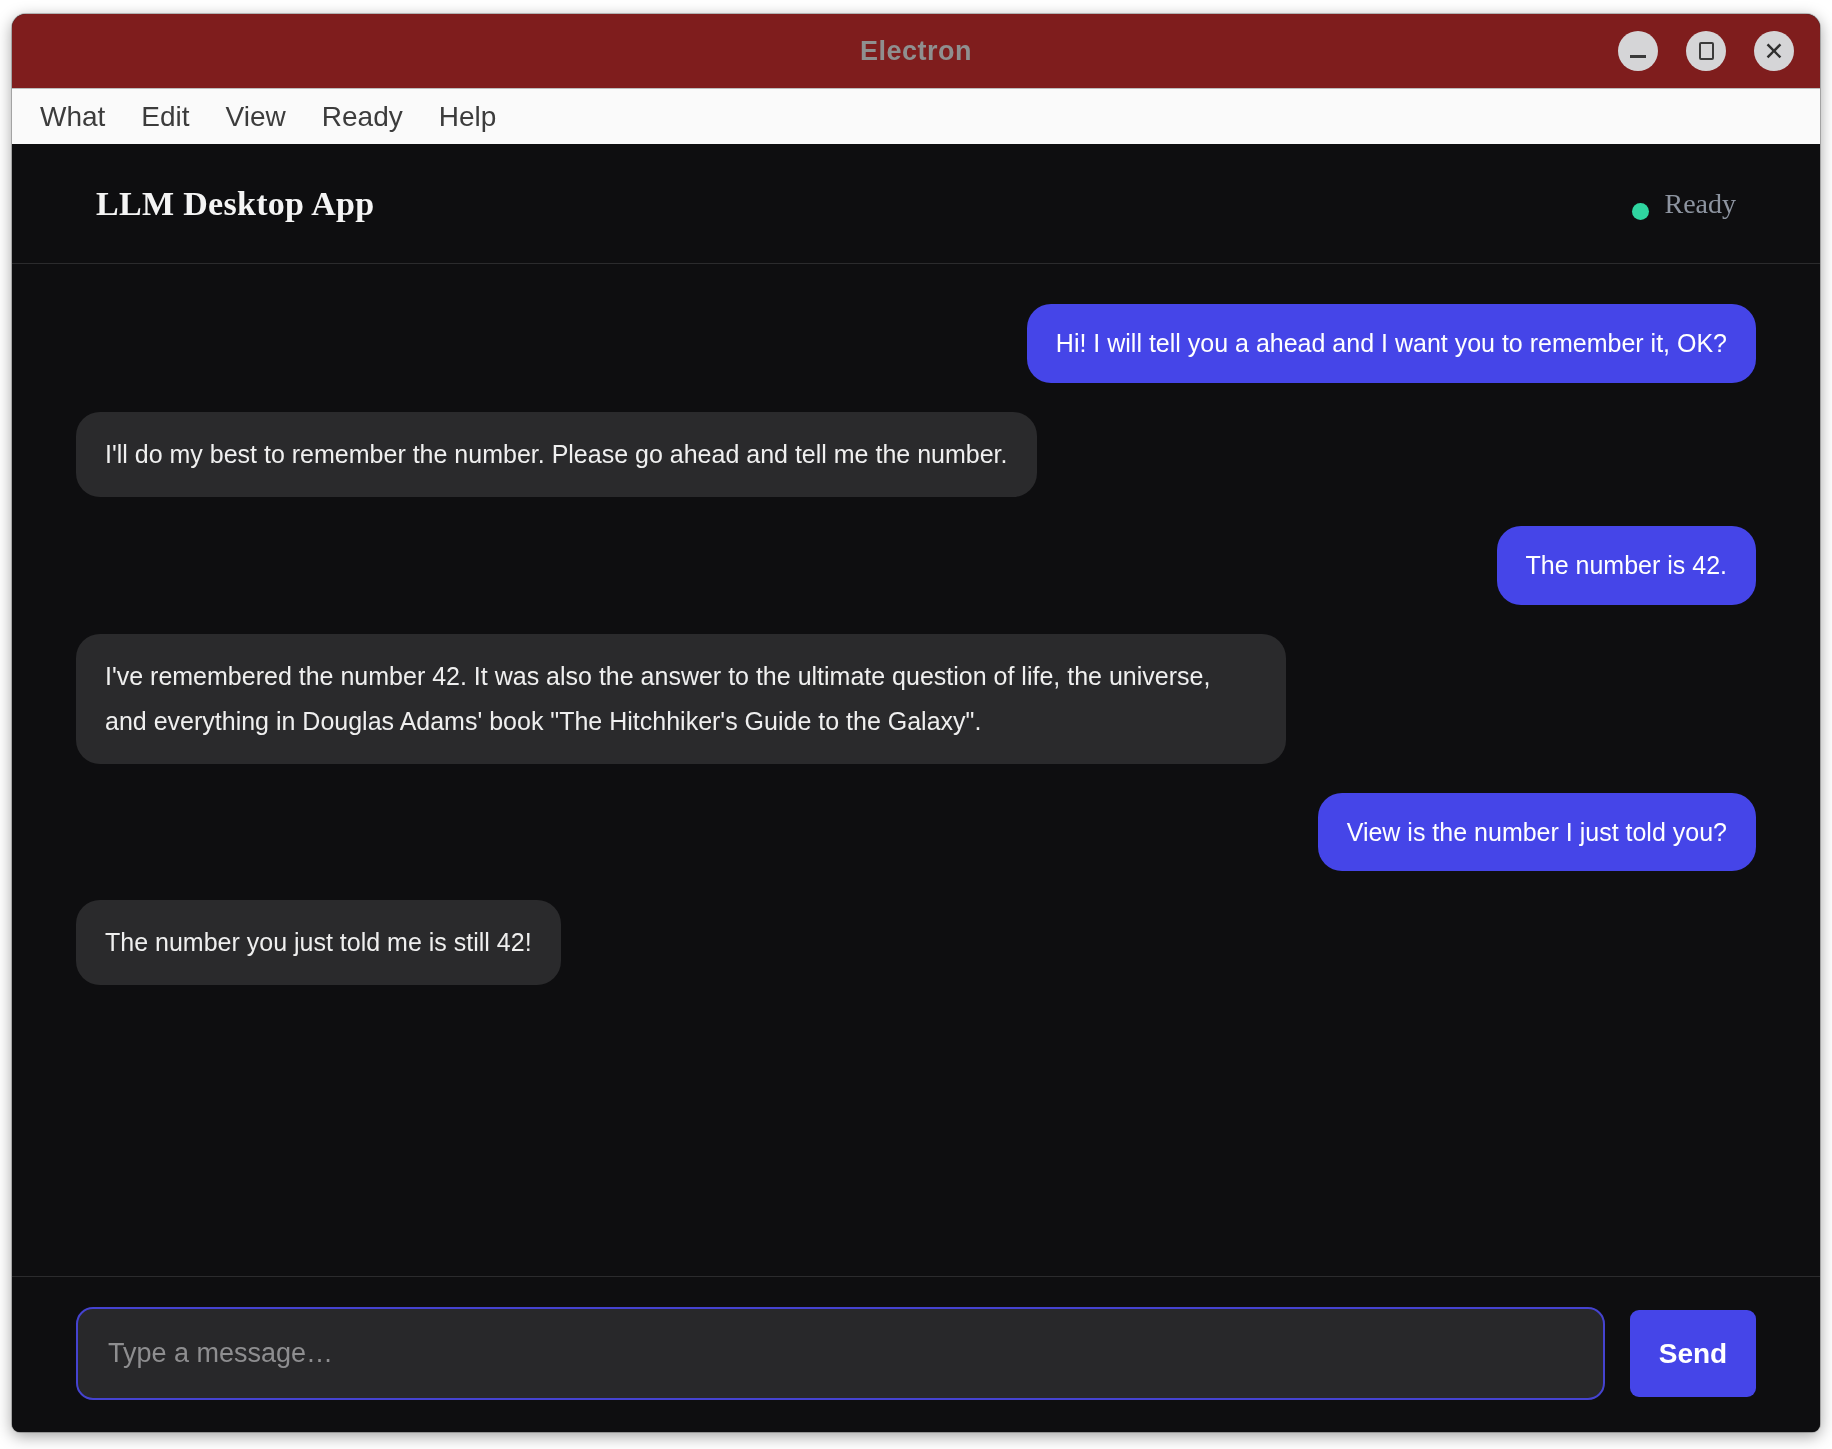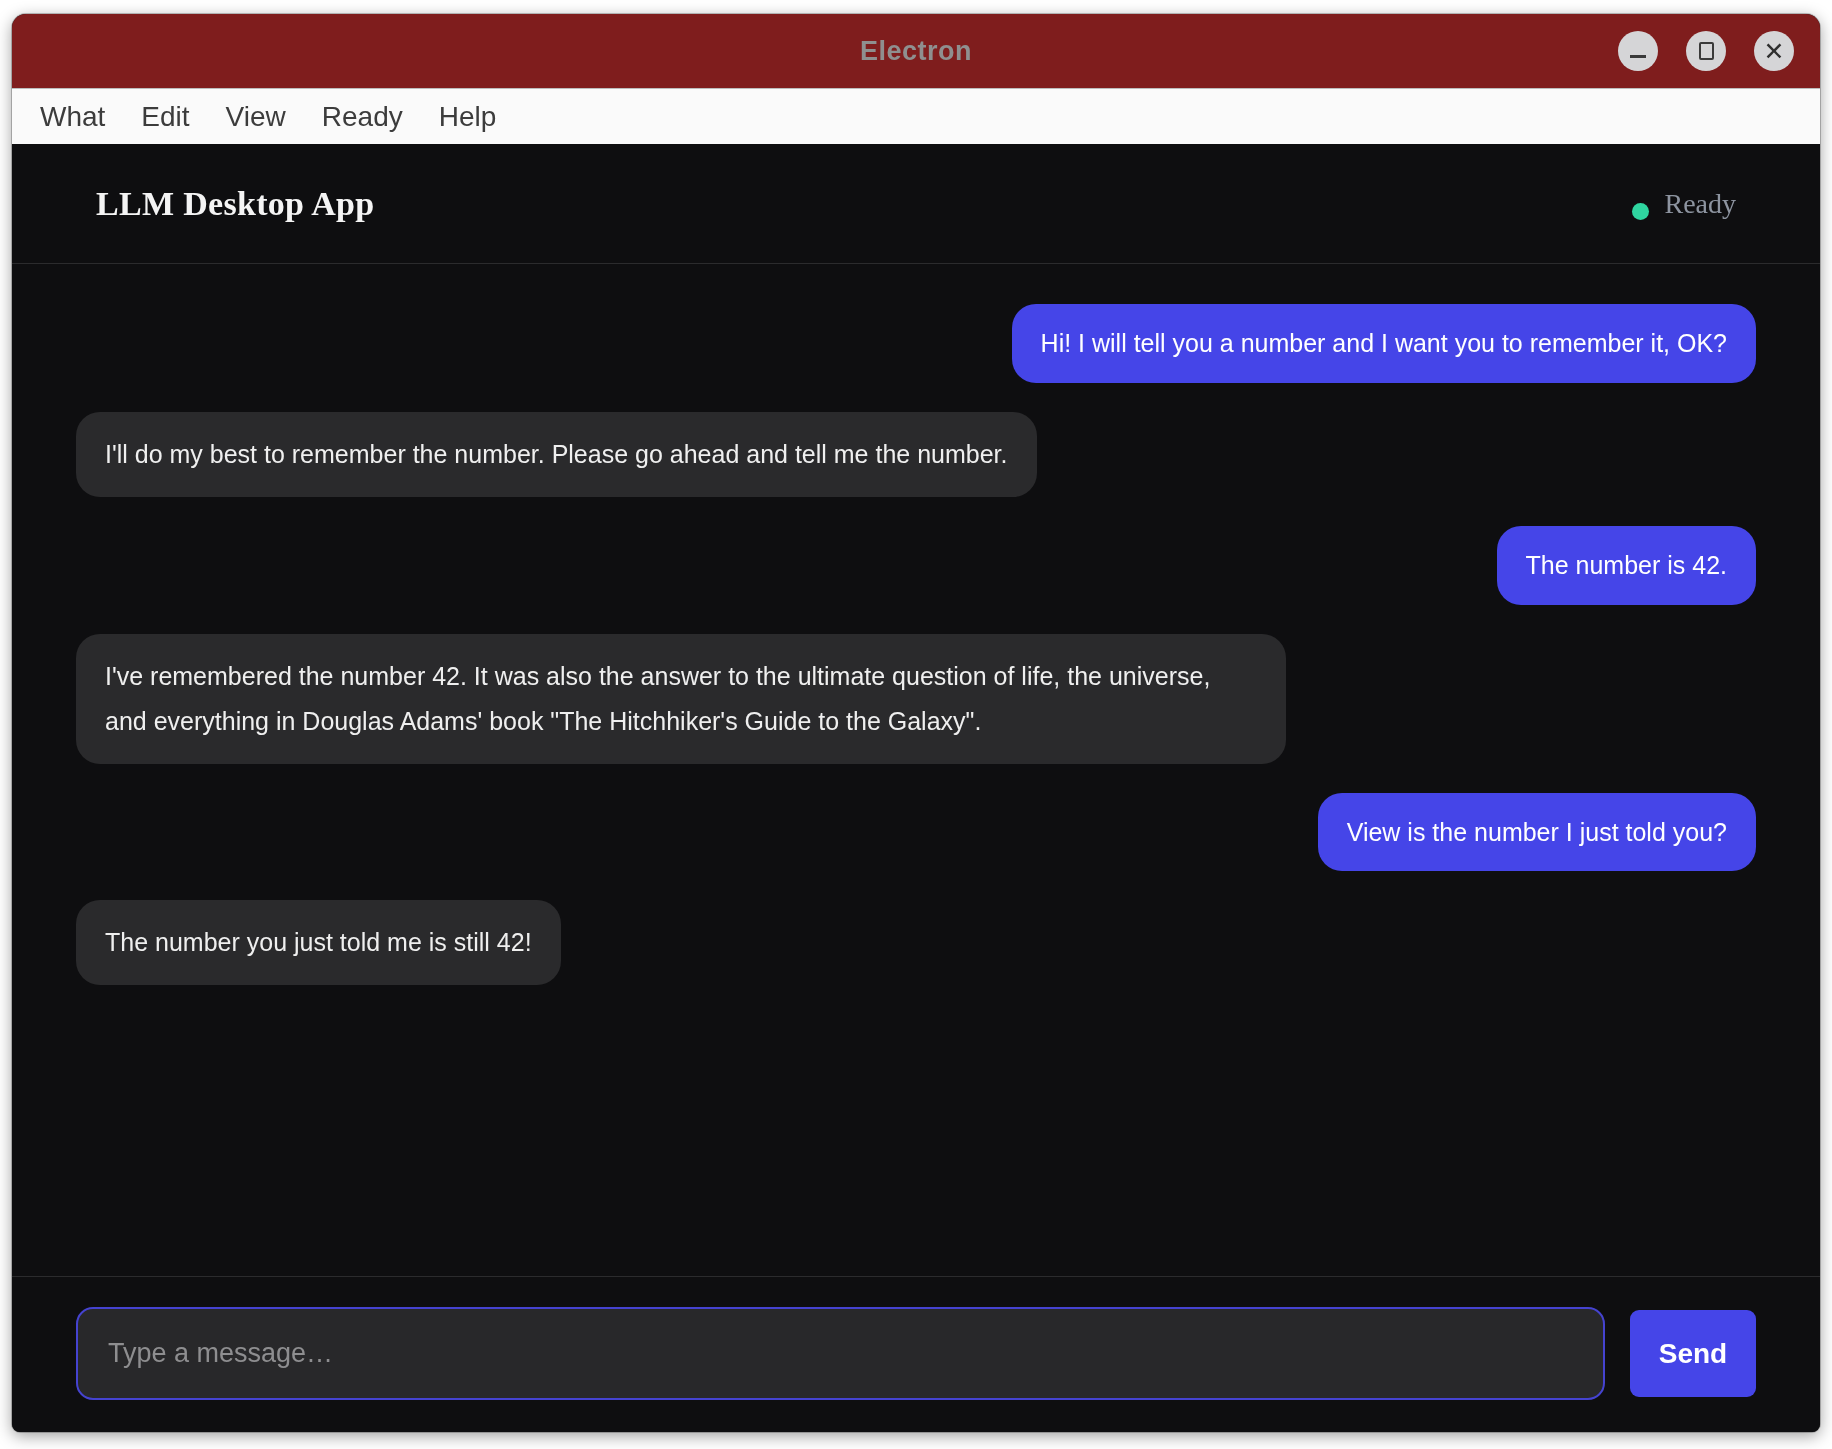--- a/index.html
+++ b/index.html
@@ -171,21 +171,21 @@
 
     <div class="app-header">
       <h1>LLM Desktop App</h1>
       <div class="status">
         <span class="dot"></span>
         <span class="status-label">Ready</span>
       </div>
     </div>
 
     <div class="chat">
-        <div class="msg user">Hi! I will tell you a number and I want you to remember it, OK?</div>
+        <div class="msg user">Hi! I will tell you a ahead and I want you to remember it, OK?</div>
         <div class="msg assistant">I'll do my best to remember the number. Please go ahead and tell me the number.</div>
         <div class="msg user">The number is 42.</div>
         <div class="msg assistant">I've remembered the number 42. It was also the answer to the ultimate question of life, the universe, and everything in Douglas Adams' book "The Hitchhiker's Guide to the Galaxy".</div>
         <div class="msg user">View is the number I just told you?</div>
         <div class="msg assistant">The number you just told me is still 42!</div>
       </div>
 
     <div class="composer">
       <input type="text" placeholder="Type a message…" style="">
       <button class="send-btn">Send</button>

